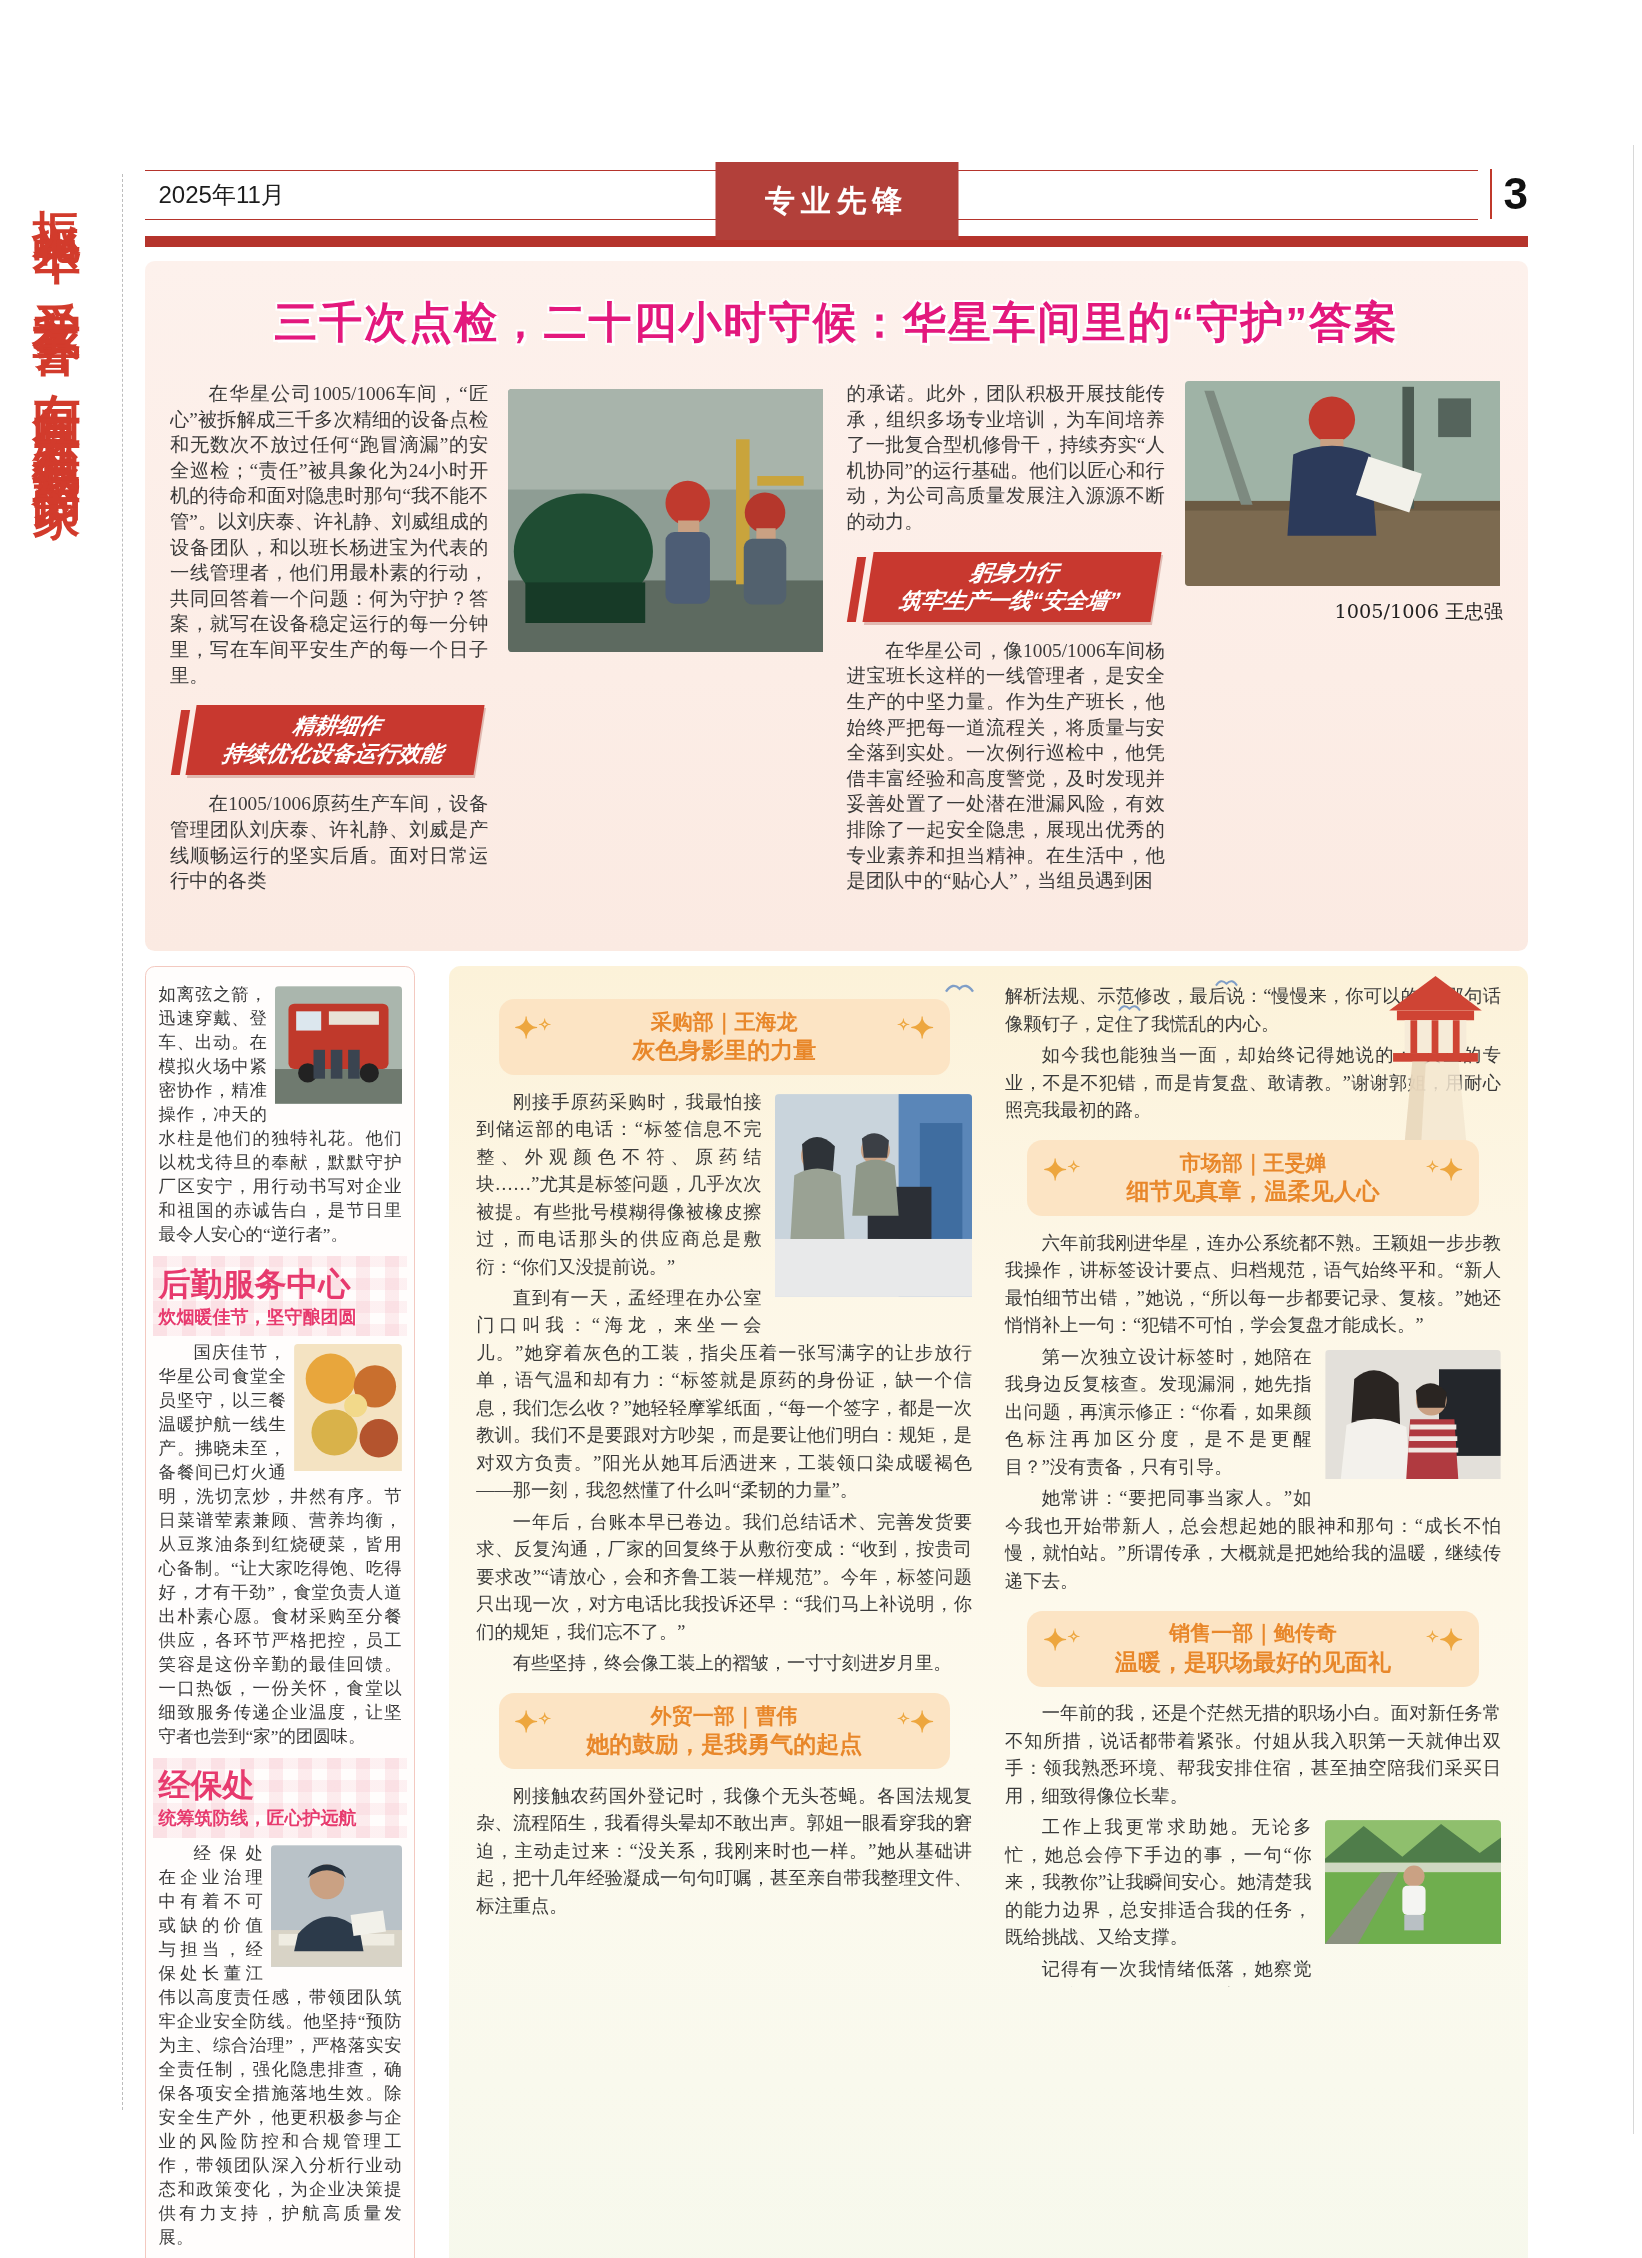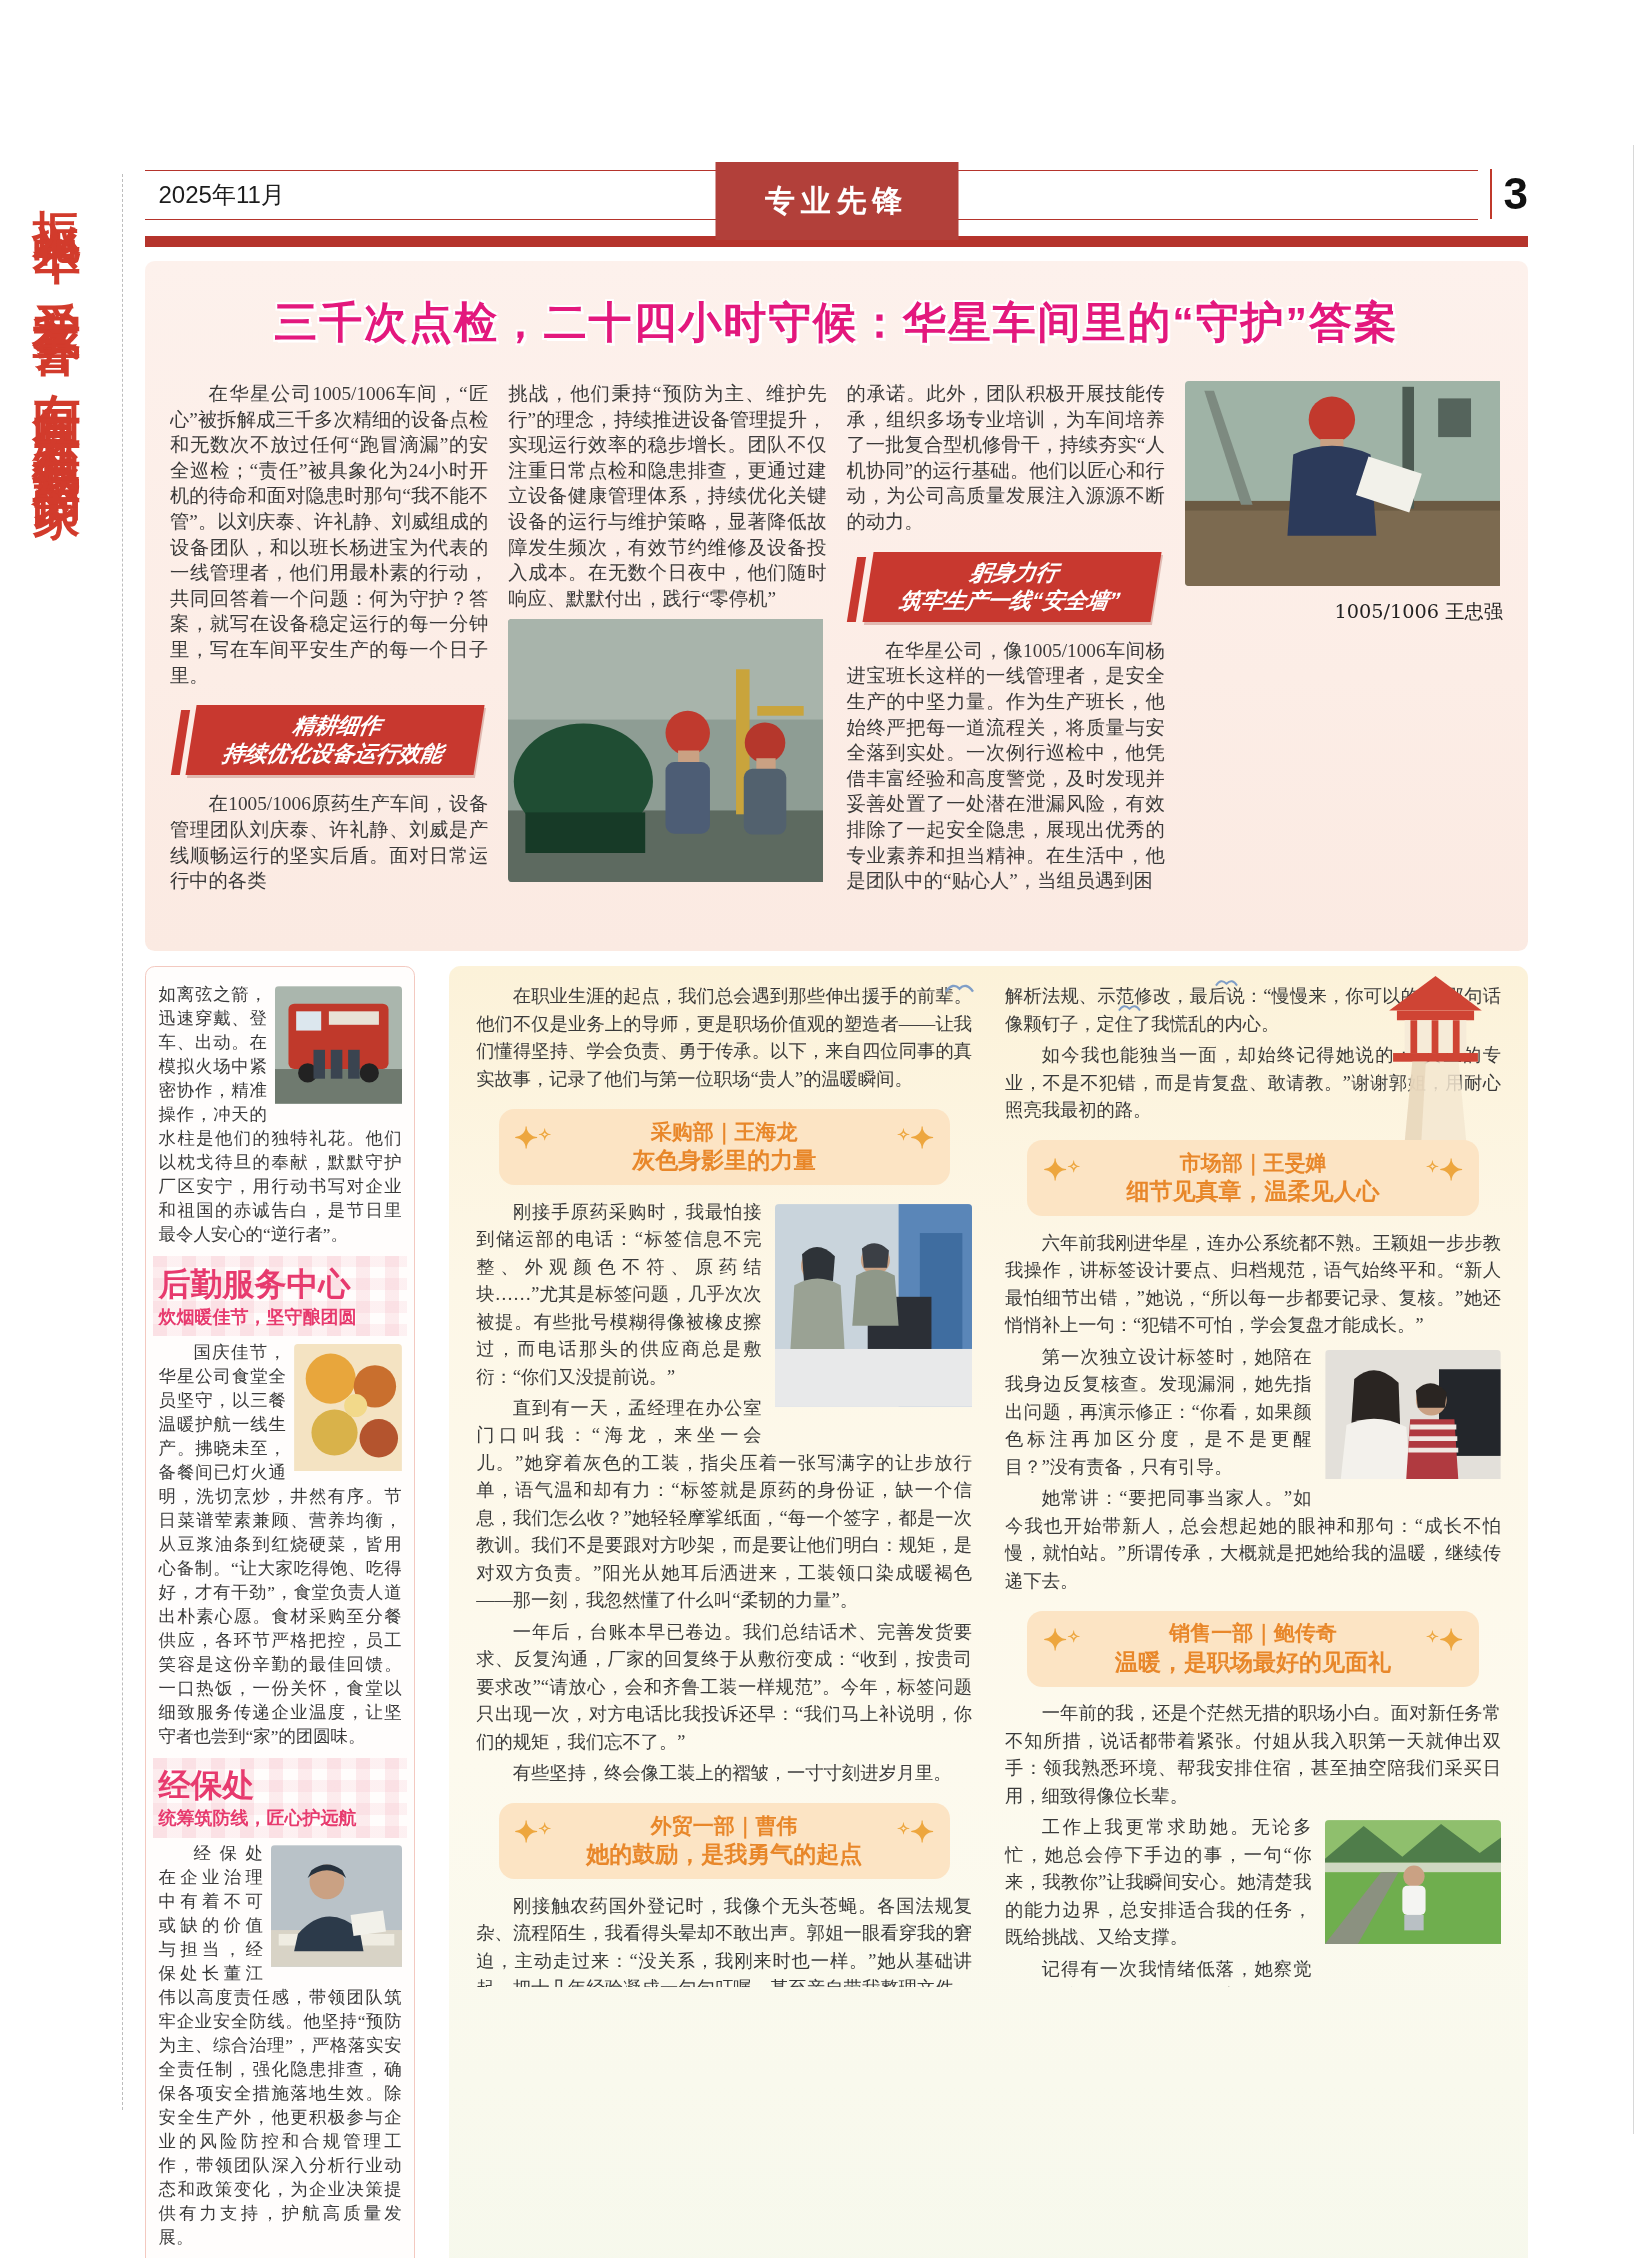--- a/index.html
+++ b/index.html
@@ -114,21 +114,20 @@
           <div class="ribbon-wrap">
             <div class="ribbon-bar"></div>
             <div class="ribbon">
               <div class="rl1">精耕细作</div>
               <div class="rl2">持续优化设备运行效能</div>
             </div>
           </div>
           <p class="np ind">在1005/1006原药生产车间，设备管理团队刘庆泰、许礼静、刘威是产线顺畅运行的坚实后盾。面对日常运行中的各类</p>
         </div>
         <div class="ncol">
-          <p class="np">挑战，他们秉持“预防为主、维护先行”的理念，持续推进设备管理提升，实现运行效率的稳步增长。团队不仅注重日常点检和隐患排查，更通过建立设备健康管理体系，持续优化关键设备的运行与维护策略，显著降低故障发生频次，有效节约维修及设备投入成本。在无数个日夜中，他们随时响应、默默付出，践行“零停机”</p>
           <span class="photo" style="margin-top:7.7px;">
             <svg width="315" height="263" viewBox="0 0 326 272" preserveAspectRatio="none">
               <rect width="326" height="272" fill="#8e9d94"></rect>
               <rect width="326" height="104" fill="#a8b4ab"></rect>
               <rect y="198" width="326" height="74" fill="#5d6a60"></rect>
               <rect x="236" y="52" width="14" height="150" fill="#c9a43c"></rect>
               <rect x="258" y="90" width="48" height="10" fill="#c9a43c"></rect>
               <ellipse cx="78" cy="168" rx="72" ry="60" fill="#1f4d33"></ellipse>
               <rect x="18" y="200" width="124" height="42" fill="#173a27"></rect>
               <circle cx="186" cy="118" r="23" fill="#c03a2e"></circle>
@@ -251,21 +250,20 @@
         <span class="bird" style="left:71%;top:7.7px;">
           <svg width="23" height="11.6" viewBox="0 0 24 12">
               <path d="M1 10 Q6 2 12 8 Q18 2 23 10" stroke="#7f9ec7" stroke-width="2" fill="none"></path>
             </svg>
         </span>
 
 
         <div class="cols2">
 
           <div class="c2">
-            <p class="np ind">在职业生涯的起点，我们总会遇到那些伸出援手的前辈。他们不仅是业务上的导师，更是职场价值观的塑造者——让我们懂得坚持、学会负责、勇于传承。以下，来自四位同事的真实故事，记录了他们与第一位职场“贵人”的温暖瞬间。</p>
 
             <div class="badge">
               <span class="spark sl">✦<small>✧</small></span>
               <span class="spark sr"><small>✧</small>✦</span>
               <div class="b1">采购部｜王海龙</div>
               <div class="b2">灰色身影里的力量</div>
             </div>
 
             <span class="ph">
               <svg width="197" height="203" viewBox="0 0 204 210">

